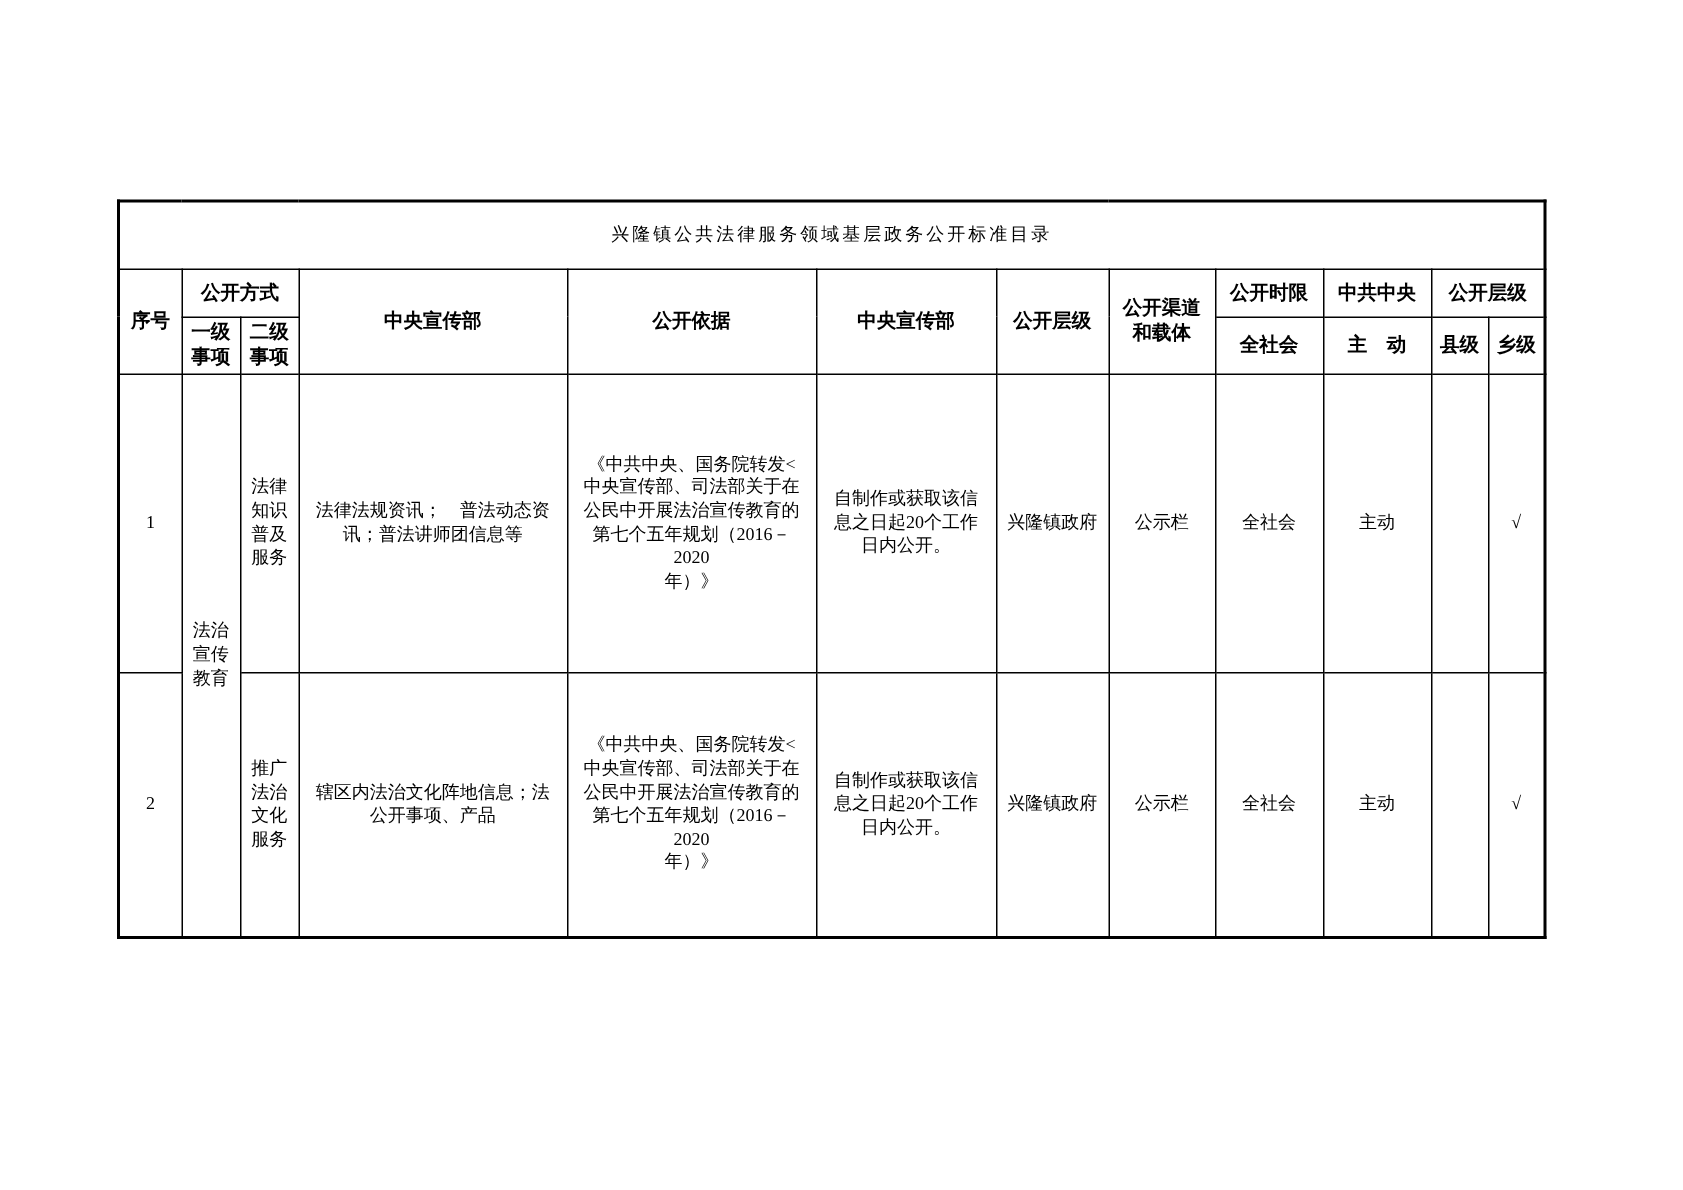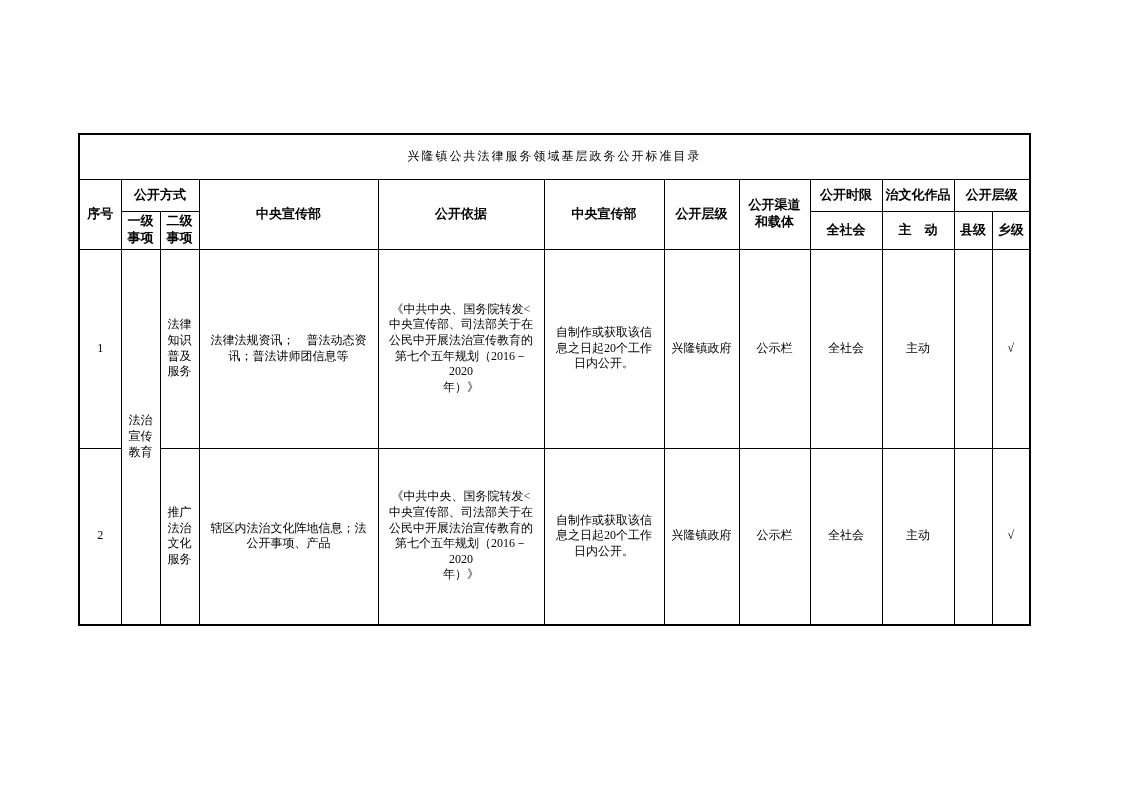--- a/index.html
+++ b/index.html
@@ -77,21 +77,21 @@
   <tr class="r-h1">
     <th rowspan="2">序号</th>
     <th colspan="2">公开方式</th>
     <th rowspan="2">中央宣传部</th>
     <th rowspan="2">公开依据</th>
     <th rowspan="2">中央宣传部</th>
     <th rowspan="2">公开层级</th>
     <th rowspan="2" class="pre">公开渠道
 和载体</th>
     <th>公开时限</th>
-    <th>治文化作品</th>
+    <th>中共中央</th>
     <th colspan="2">公开层级</th>
   </tr>
 
   <tr class="r-h2">
     <th class="pre">一级
 事项</th>
     <th class="pre">二级
 事项</th>
     <th>全社会</th>
     <th>主　动</th>

